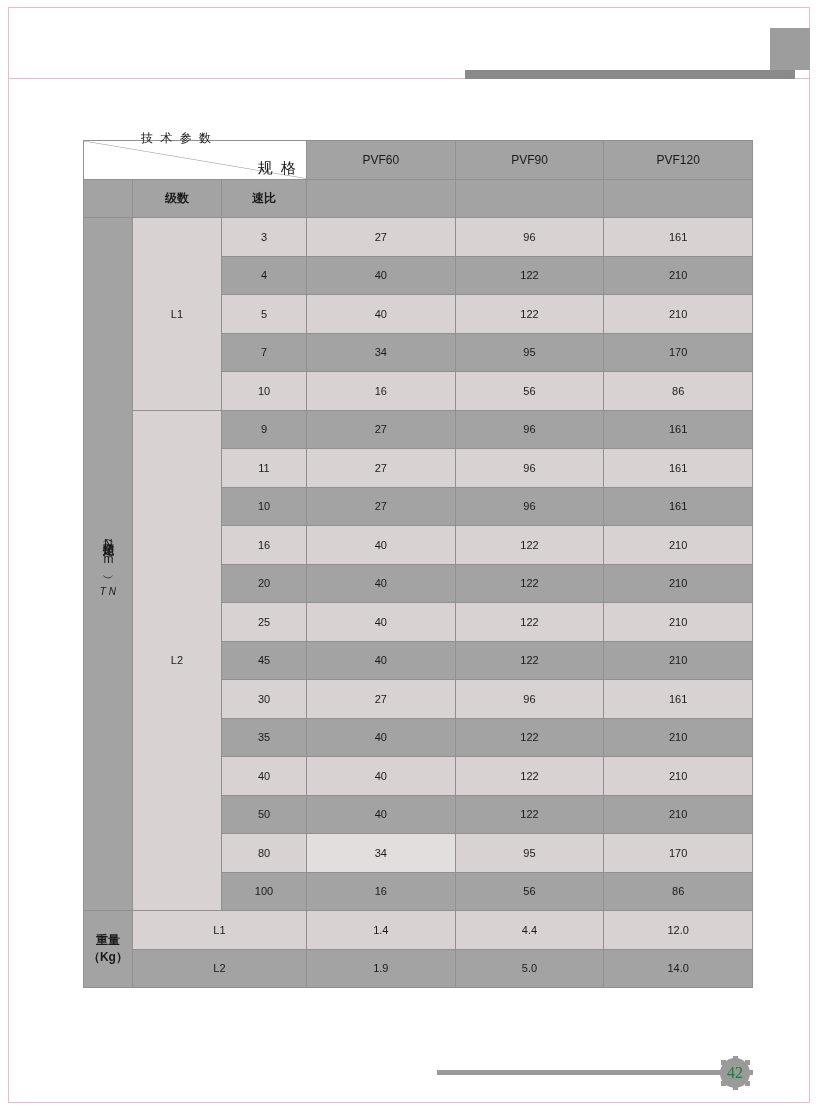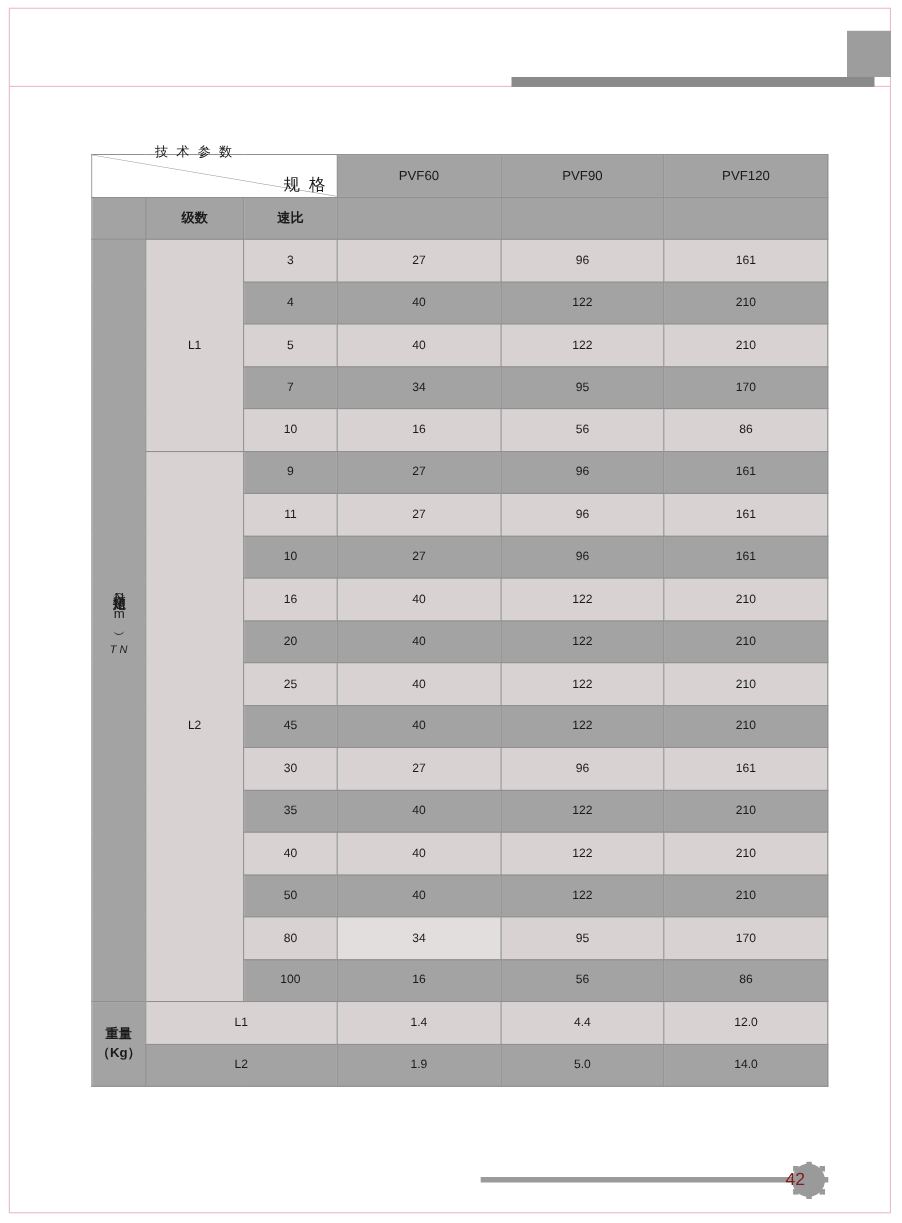--- a/index.html
+++ b/index.html
@@ -65,23 +65,24 @@
     width: 42px;
     height: 34px;
   }
   .page-num-gear svg { display: block; }
   .page-num {
     position: absolute;
     left: 714px; top: 1056px;
     width: 42px;
     height: 34px;
     line-height: 34px;
-    color: #7f1d1d;
+    text-align: center;
+    color: #15803d;
     font-size: 16px;
-    font-family: Liberation Sans, sans-serif;
+    font-family: Liberation Serif, serif;
   }
 
   
   .spec-table-wrap {
     position: absolute;
     left: 83px; top: 140px;
     width: 670px;
   }
   table.spec {
     border-collapse: collapse;

